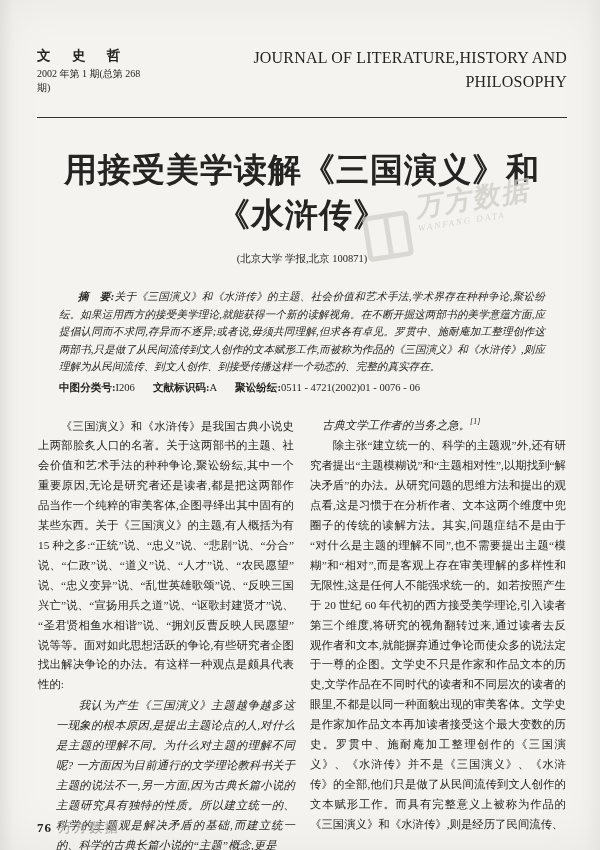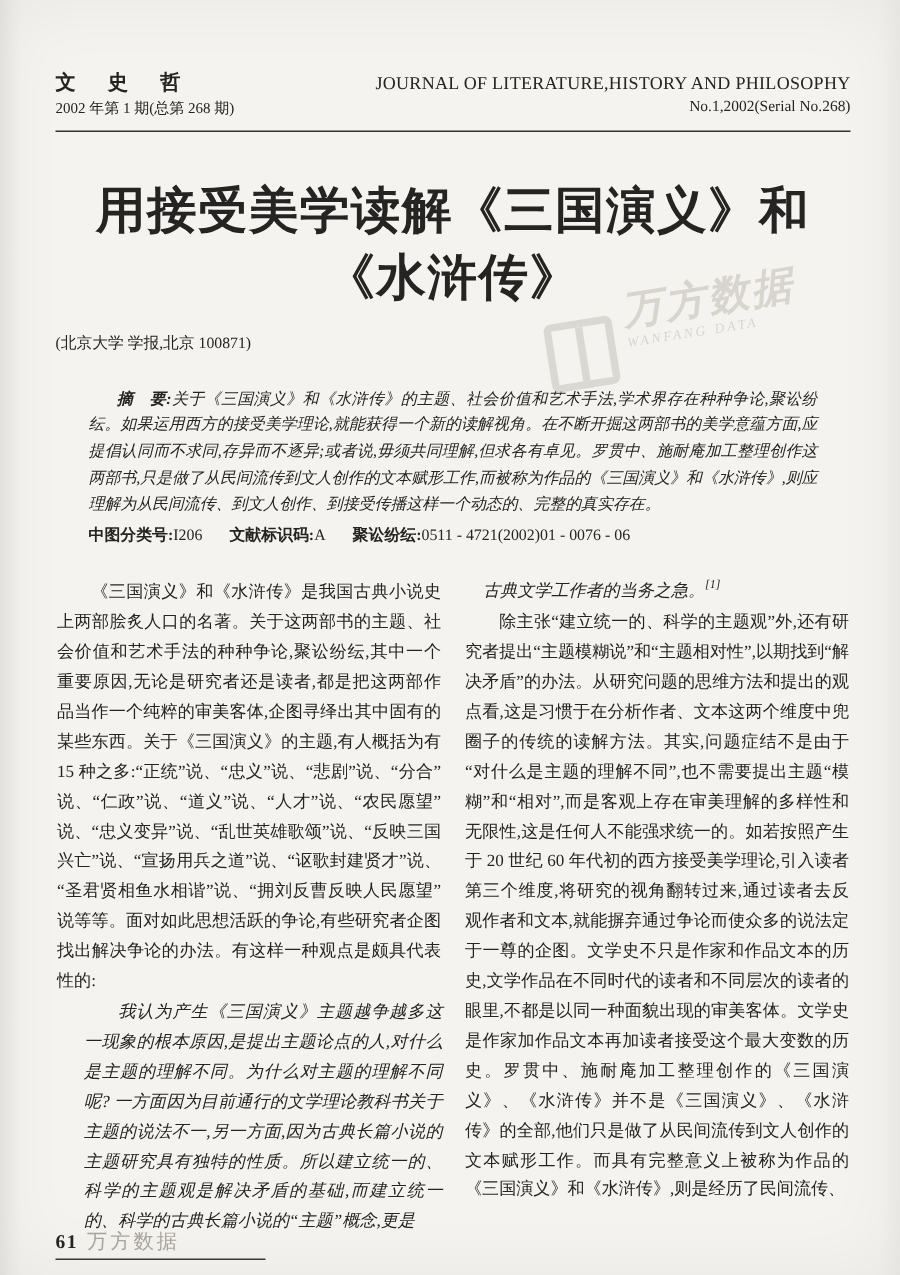--- a/index.html
+++ b/index.html
@@ -11,32 +11,32 @@
     background-image:linear-gradient(90deg,#e9e7e3 0,#f4f3f0 14px,#f4f3f0 586px,#efedea 600px);
     box-shadow:inset 0 0 50px rgba(0,0,0,0.05);
     font-family:"Liberation Serif","DejaVu Serif",serif;
     color:#262422;
     overflow:hidden;
     box-sizing:border-box;
     padding:46px 33px 0 37px;
   }
   
   .hdr{display:flex;justify-content:space-between;align-items:flex-end;
-       border-bottom:1.6px solid #35322e;padding-bottom:7px;}
+       border-bottom:1.6px solid #35322e;padding-bottom:23px;}
   .hdr-left{line-height:1.35;}
   .journal-cn{font-weight:bold;font-size:13.5px;letter-spacing:9px;}
   .issue-cn{font-size:10px;margin-top:2px;}
   .hdr-right{text-align:right;line-height:1.5;}
-  .journal-en{font-size:12px;letter-spacing:0.2px;text-align:right;}
+  .journal-en{font-size:16px;letter-spacing:0.2px;text-align:right;}
   .issue-en{font-size:10.3px;}
   
   .title{margin:30px 0 14px 0;text-align:center;font-size:33px;font-weight:bold;
          letter-spacing:1px;}
   .author{margin-top:28px;text-align:center;font-size:15px;font-weight:bold;}
-  .affil{margin-top:13px;font-size:10.5px;}
+  .affil{margin-top:13px;text-align:center;font-size:10.5px;}
   
   .abstract{margin:22px 22px 0 22px;font-size:10.6px;line-height:17.6px;
             text-align:justify;font-style:italic;}
   .abstract p{margin:0;}
   .abstract .lead{text-indent:1.8em;}
   .b{font-weight:bold;font-family:Liberation Serif, serif;}
   .kw-line{margin-top:3px !important;margin-left:2.8em;font-style:italic;}
   .meta-line{margin-top:3px !important;margin-left:2.8em;font-style:normal;}
   .meta-line .pair{margin-right:18px;white-space:nowrap;}
   
@@ -72,21 +72,20 @@
 
 <div class="page">
 
   <div class="hdr">
     <div class="hdr-left">
       <div class="journal-cn">文 史 哲</div>
       <div class="issue-cn">2002 年第 1 期(总第 268 期)</div>
     </div>
     <div class="hdr-right">
       <div class="journal-en">JOURNAL OF LITERATURE,HISTORY AND PHILOSOPHY</div>
-      <div class="issue-en">No.1,2002(Serial No.268)</div>
     </div>
   </div>
 
   <h1 class="title">用接受美学读解《三国演义》和《水浒传》</h1>
 
 
   <div class="affil">(北京大学 学报,北京 100871)</div>
 
   <div class="abstract">
     <p class="lead"><span class="b">摘　要:</span><span>关于《三国演义》和《水浒传》的主题、社会价值和艺术手法,学术界存在种种争论,聚讼纷纭。如果运用西方的接受美学理论,就能获得一个新的读解视角。在不断开掘这两部书的美学意蕴方面,应提倡认同而不求同,存异而不逐异;或者说,毋须共同理解,但求各有卓见。罗贯中、施耐庵加工整理创作这两部书,只是做了从民间流传到文人创作的文本赋形工作,而被称为作品的《三国演义》和《水浒传》,则应理解为从民间流传、到文人创作、到接受传播这样一个动态的、完整的真实存在。</span></p>
@@ -103,21 +102,21 @@
       <p class="indent">除主张“建立统一的、科学的主题观”外,还有研究者提出“主题模糊说”和“主题相对性”,以期找到“解决矛盾”的办法。从研究问题的思维方法和提出的观点看,这是习惯于在分析作者、文本这两个维度中兜圈子的传统的读解方法。其实,问题症结不是由于“对什么是主题的理解不同”,也不需要提出主题“模糊”和“相对”,而是客观上存在审美理解的多样性和无限性,这是任何人不能强求统一的。如若按照产生于 20 世纪 60 年代初的西方接受美学理论,引入读者第三个维度,将研究的视角翻转过来,通过读者去反观作者和文本,就能摒弃通过争论而使众多的说法定于一尊的企图。文学史不只是作家和作品文本的历史,文学作品在不同时代的读者和不同层次的读者的眼里,不都是以同一种面貌出现的审美客体。文学史是作家加作品文本再加读者接受这个最大变数的历史。罗贯中、施耐庵加工整理创作的《三国演义》、《水浒传》并不是《三国演义》、《水浒传》的全部,他们只是做了从民间流传到文人创作的文本赋形工作。而具有完整意义上被称为作品的《三国演义》和《水浒传》,则是经历了民间流传、</p>
     </div>
   </div>
 
   <div class="footnote">
     <hr class="fn-rule">
 
   </div>
 
   <div class="page-footer">
-    <span class="pagenum">61</span><span class="wm-small">万方数据</span>
+    <span class="pagenum">76</span><span class="wm-small">万方数据</span>
   </div>
 
   <div class="watermark">
     <div class="wm-logo"></div>
     <div class="wm-text">
       <div class="wm-cn">万方数据</div>
       <div class="wm-en">WANFANG DATA</div>
     </div>
   </div>
 

